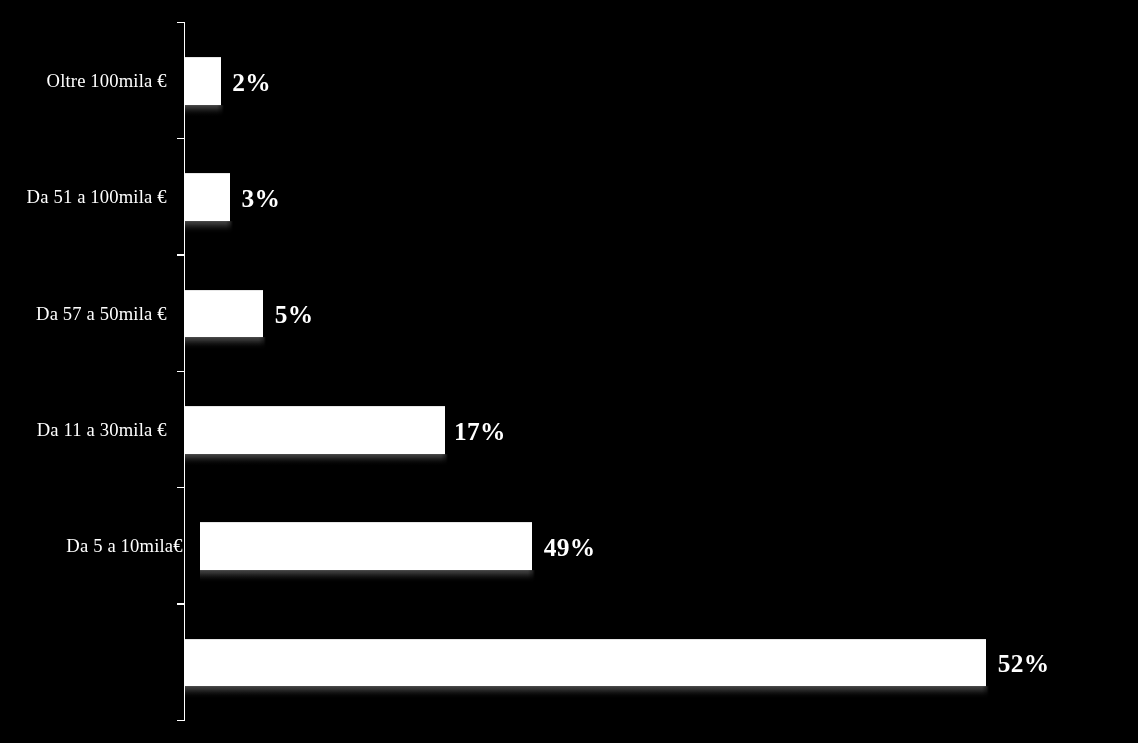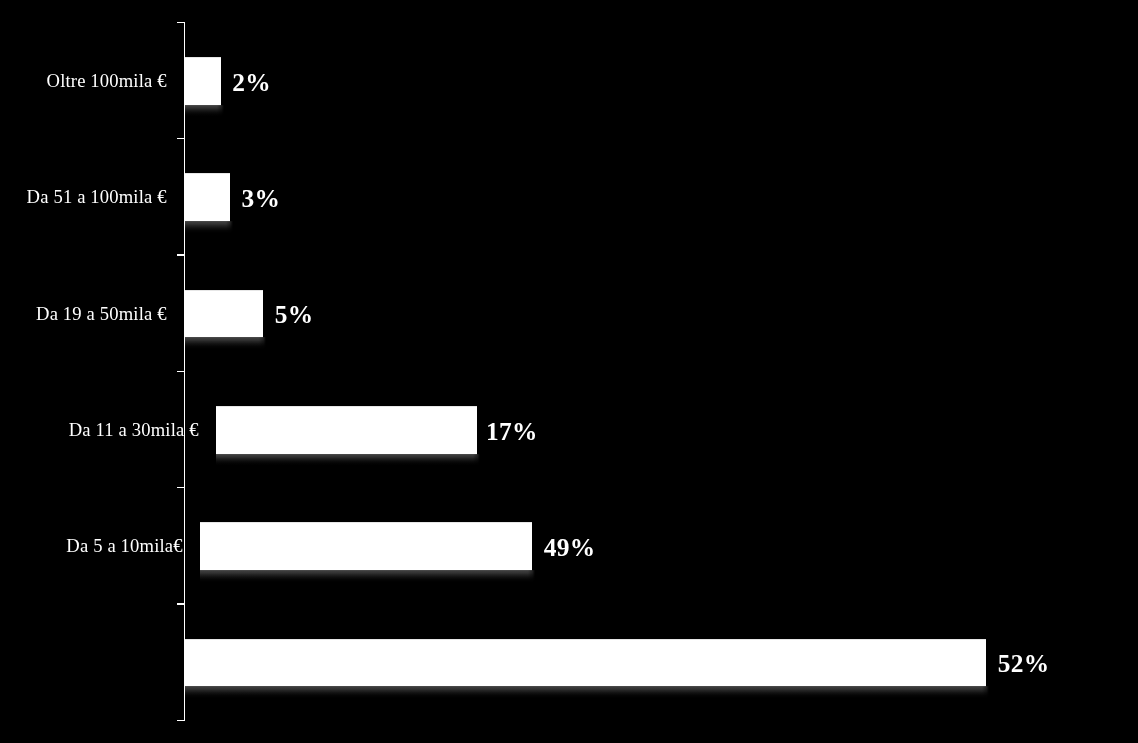--- a/index.html
+++ b/index.html
@@ -122,29 +122,29 @@
     <div class="row" style="top: 138.733px; height: 116.333px;">
       <div class="cat-label">Da 51 a 100mila €</div>
       <div class="bar-wrap" style="width:46.4px">
         <div class="bar-shadow"></div>
         <div class="bar"></div>
       </div>
       <div class="val-label" style="left:241.60px">3%</div>
     </div>
 
     <div class="row" style="top: 255.067px; height: 116.333px;">
-      <div class="cat-label">Da 19 a 50mila €</div>
+      <div class="cat-label">Da 57 a 50mila €</div>
       <div class="bar-wrap" style="width:79.5px">
         <div class="bar-shadow"></div>
         <div class="bar"></div>
       </div>
       <div class="val-label" style="left:274.70px">5%</div>
     </div>
 
-    <div class="row" style="top: 371.4px; height: 116.333px; margin-left: 32px;">
+    <div class="row" style="top: 371.4px; height: 116.333px;">
       <div class="cat-label">Da 11 a 30mila €</div>
       <div class="bar-wrap" style="width:261.5px">
         <div class="bar-shadow"></div>
         <div class="bar"></div>
       </div>
       <div class="val-label" style="left:454px">17%</div>
     </div>
 
     <div class="row" style="top: 487.733px; height: 116.333px; margin-left: 16px;">
       <div class="cat-label">Da 5 a 10mila€</div>

